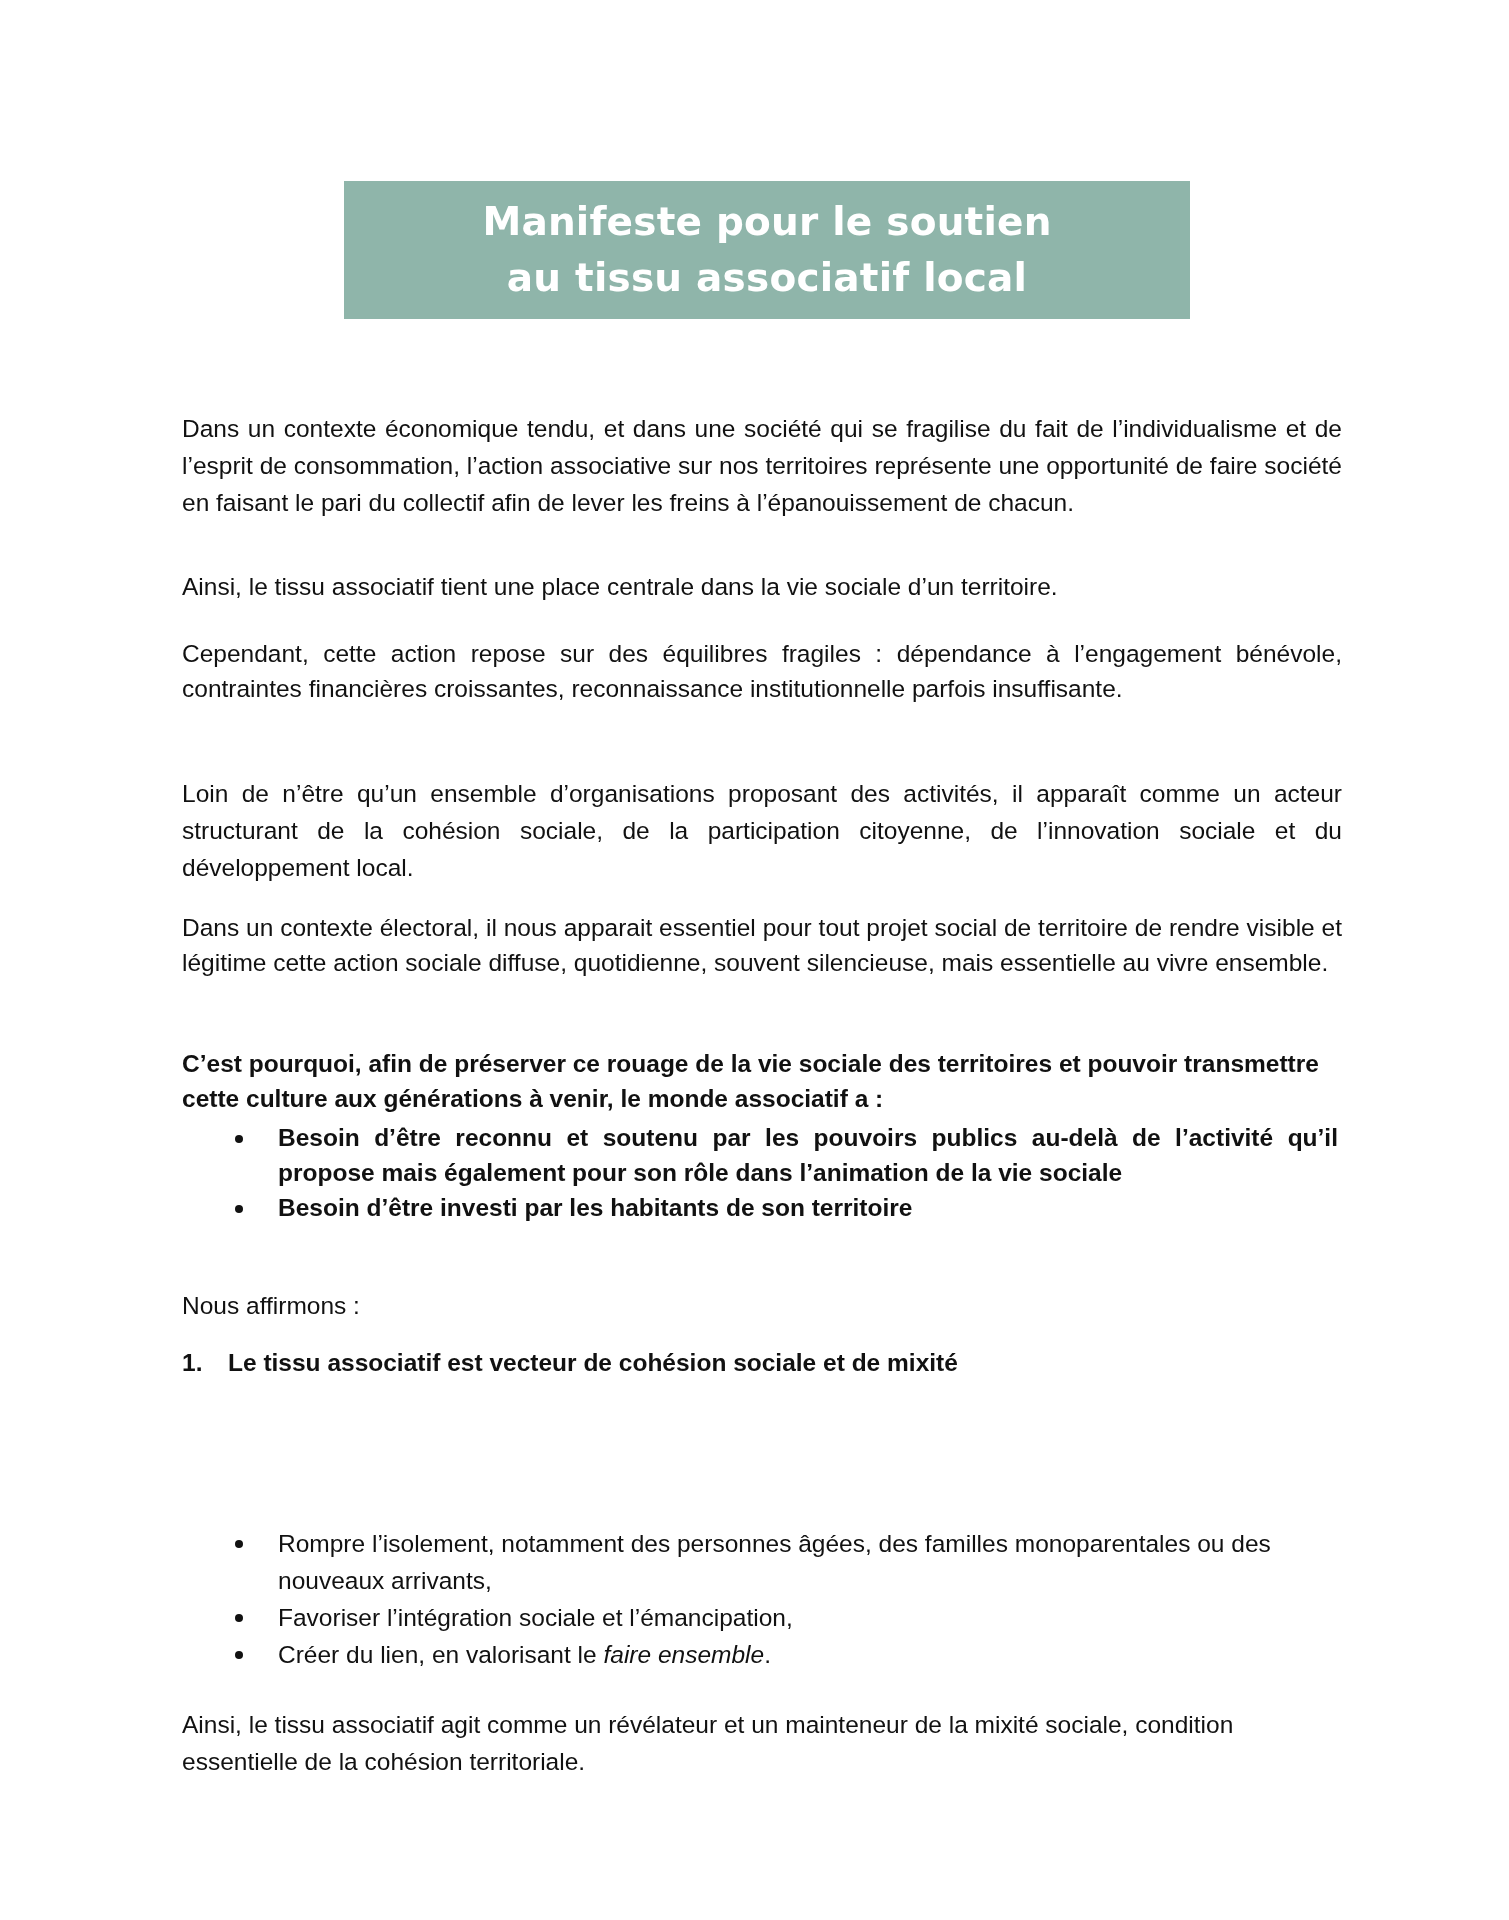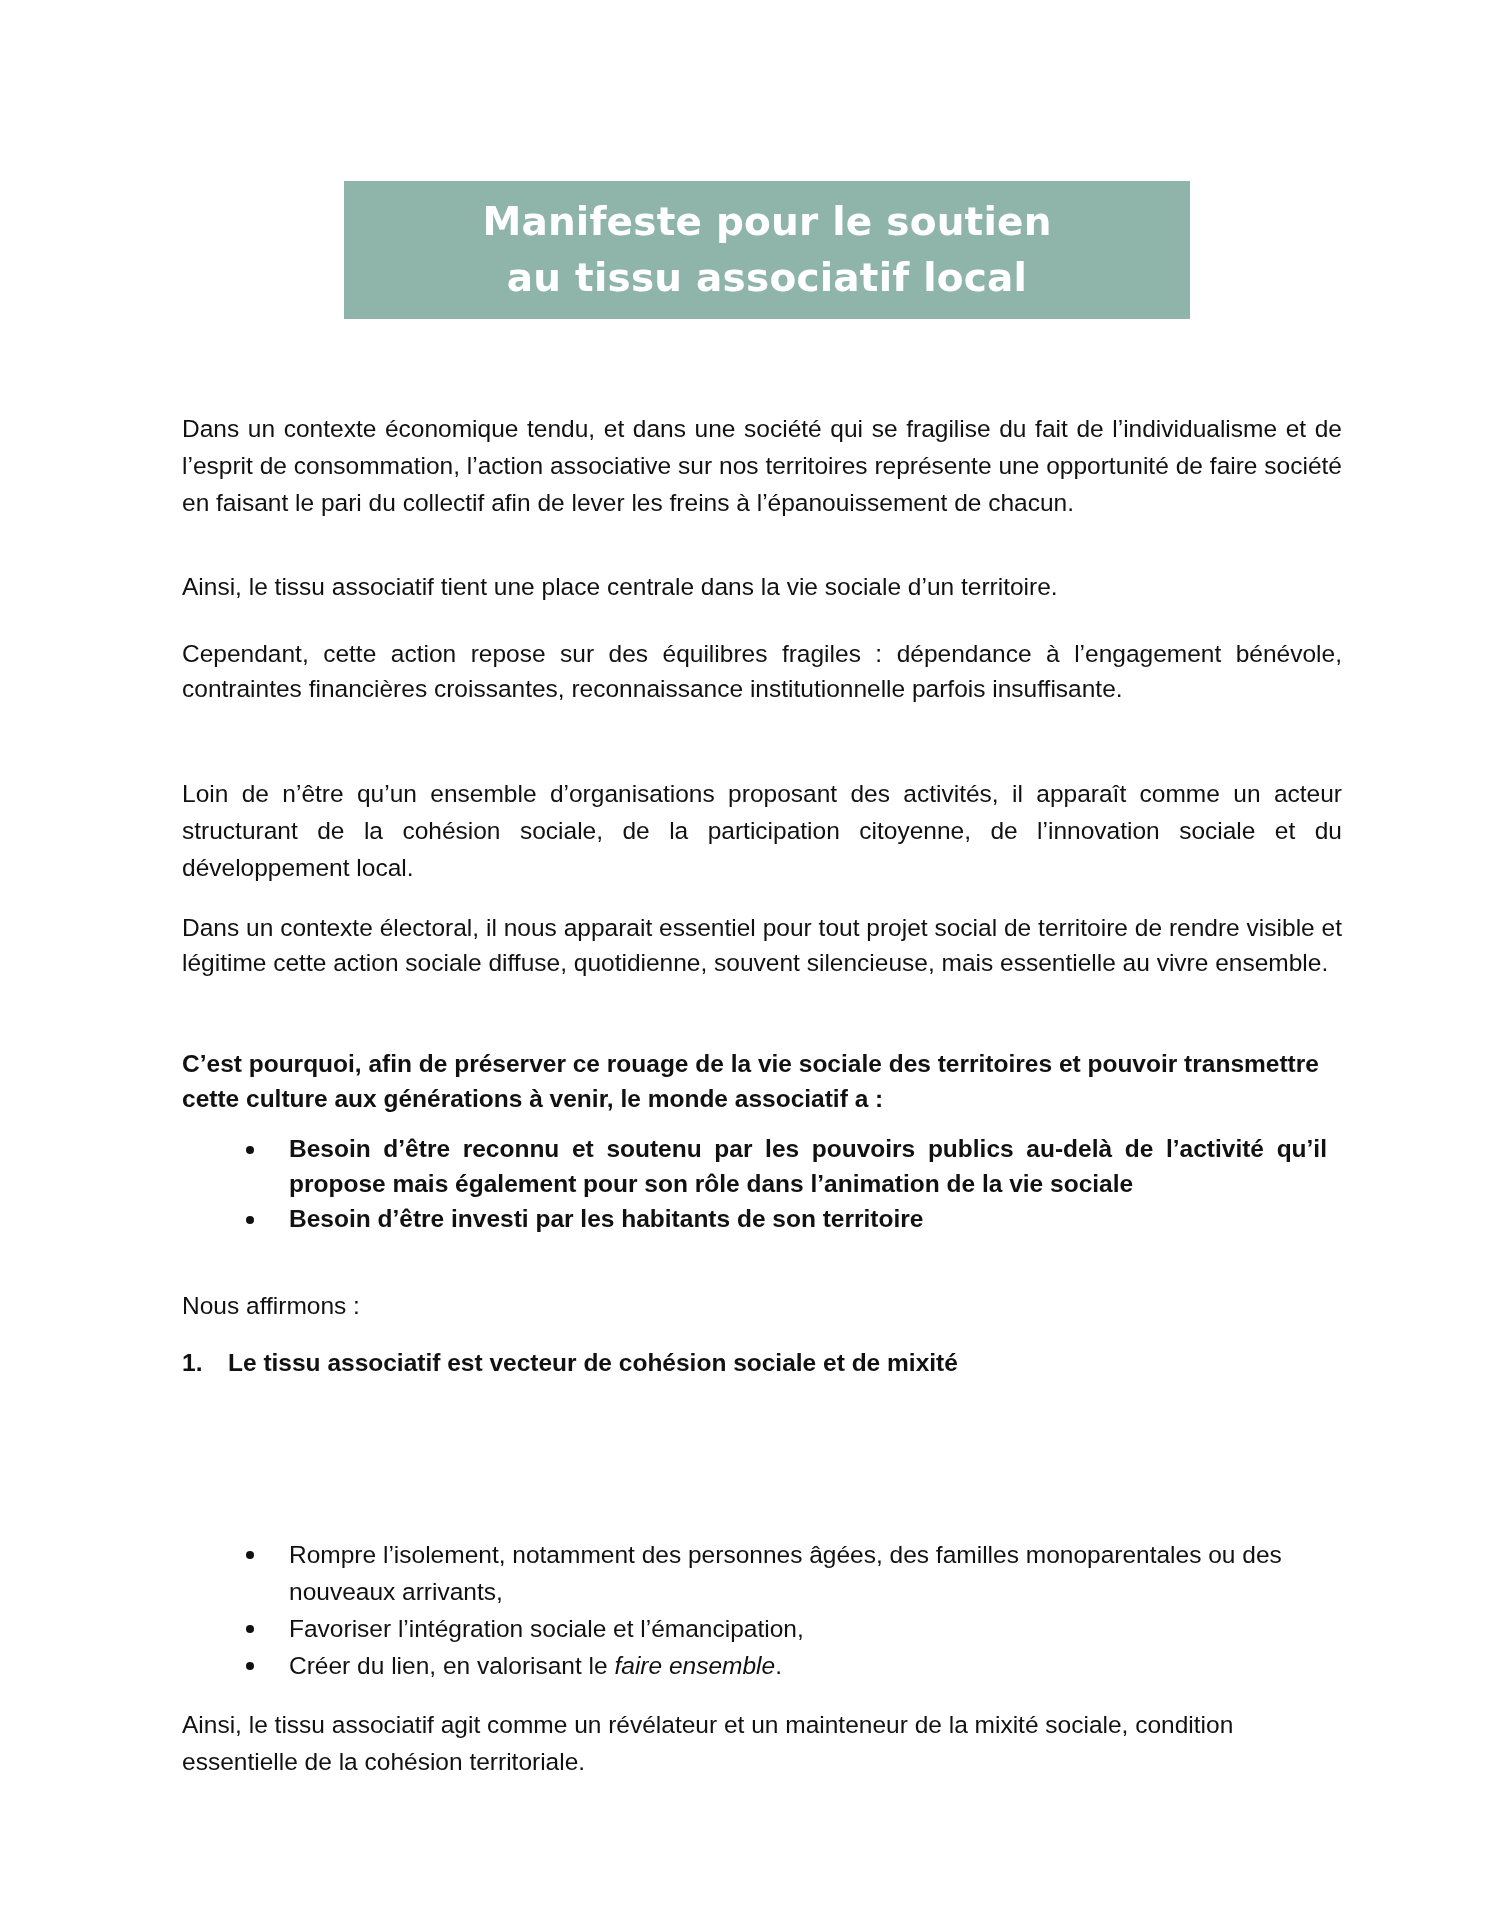--- a/index.html
+++ b/index.html
@@ -50,21 +50,21 @@
     }
     .justify {
       text-align: justify;
       text-align-last: left;
     }
     p {
       margin: 0;
     }
     .bullets {
       list-style: none;
-      margin: 15px;
+      margin: 4px;
       padding: 0;
     }
     .bullets li {
       position: relative;
       padding-left: 92px;
     }
     .bullet-dot {
       position: absolute;
       left: 49px;
       top: 15px;

